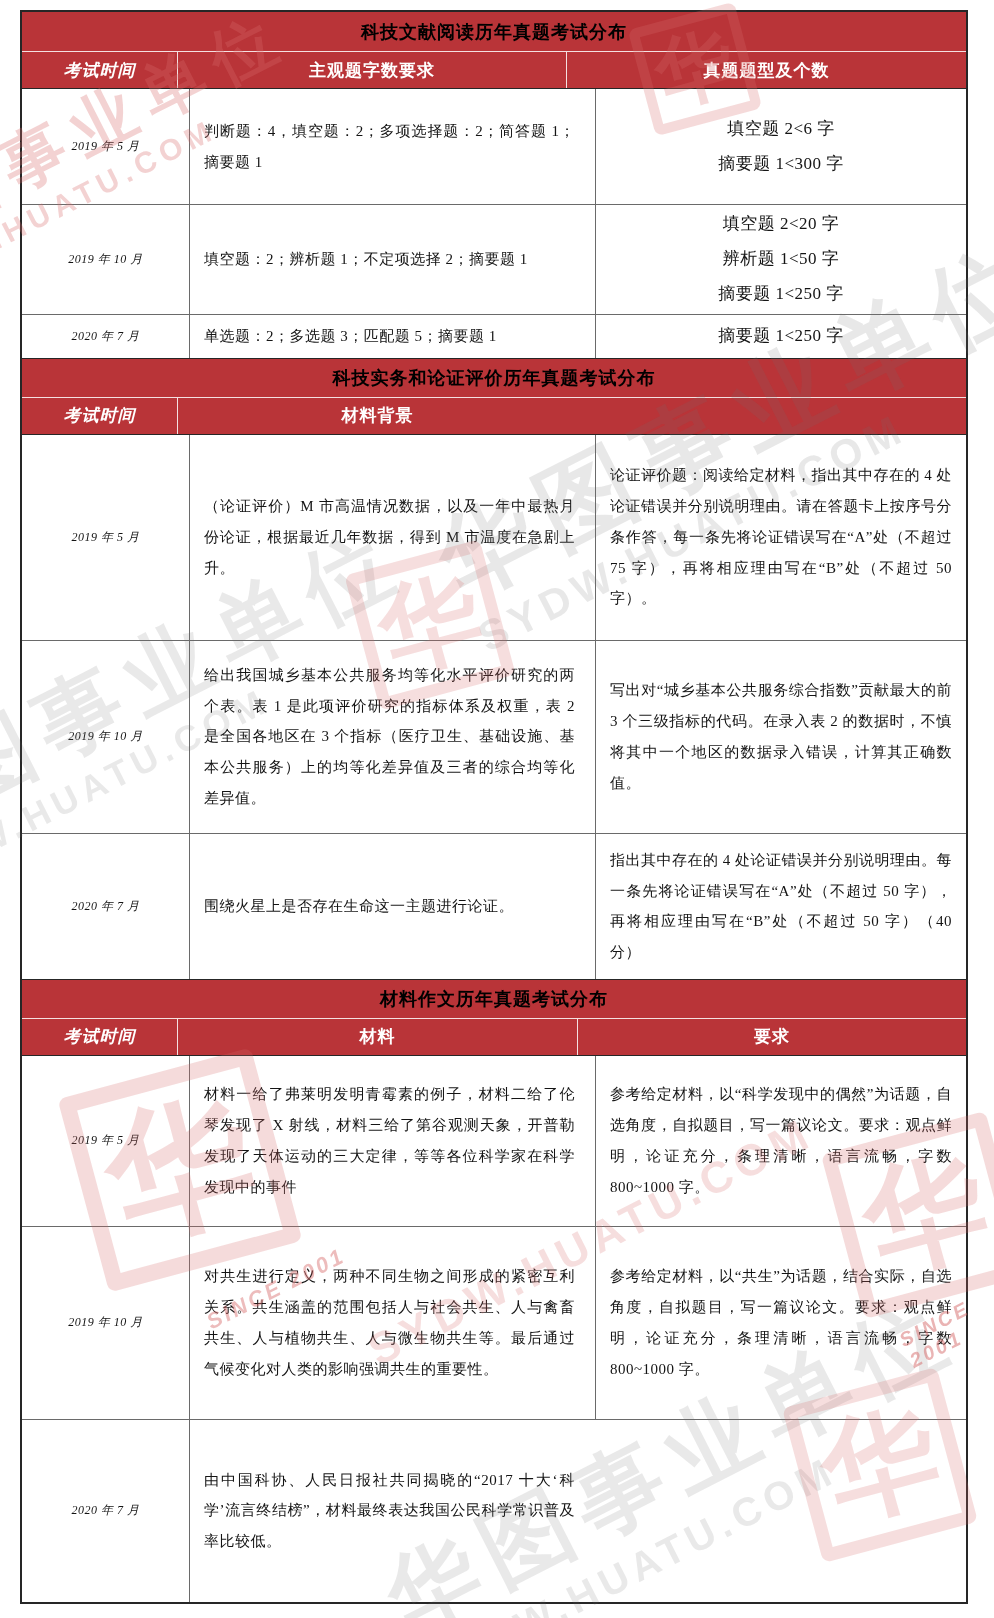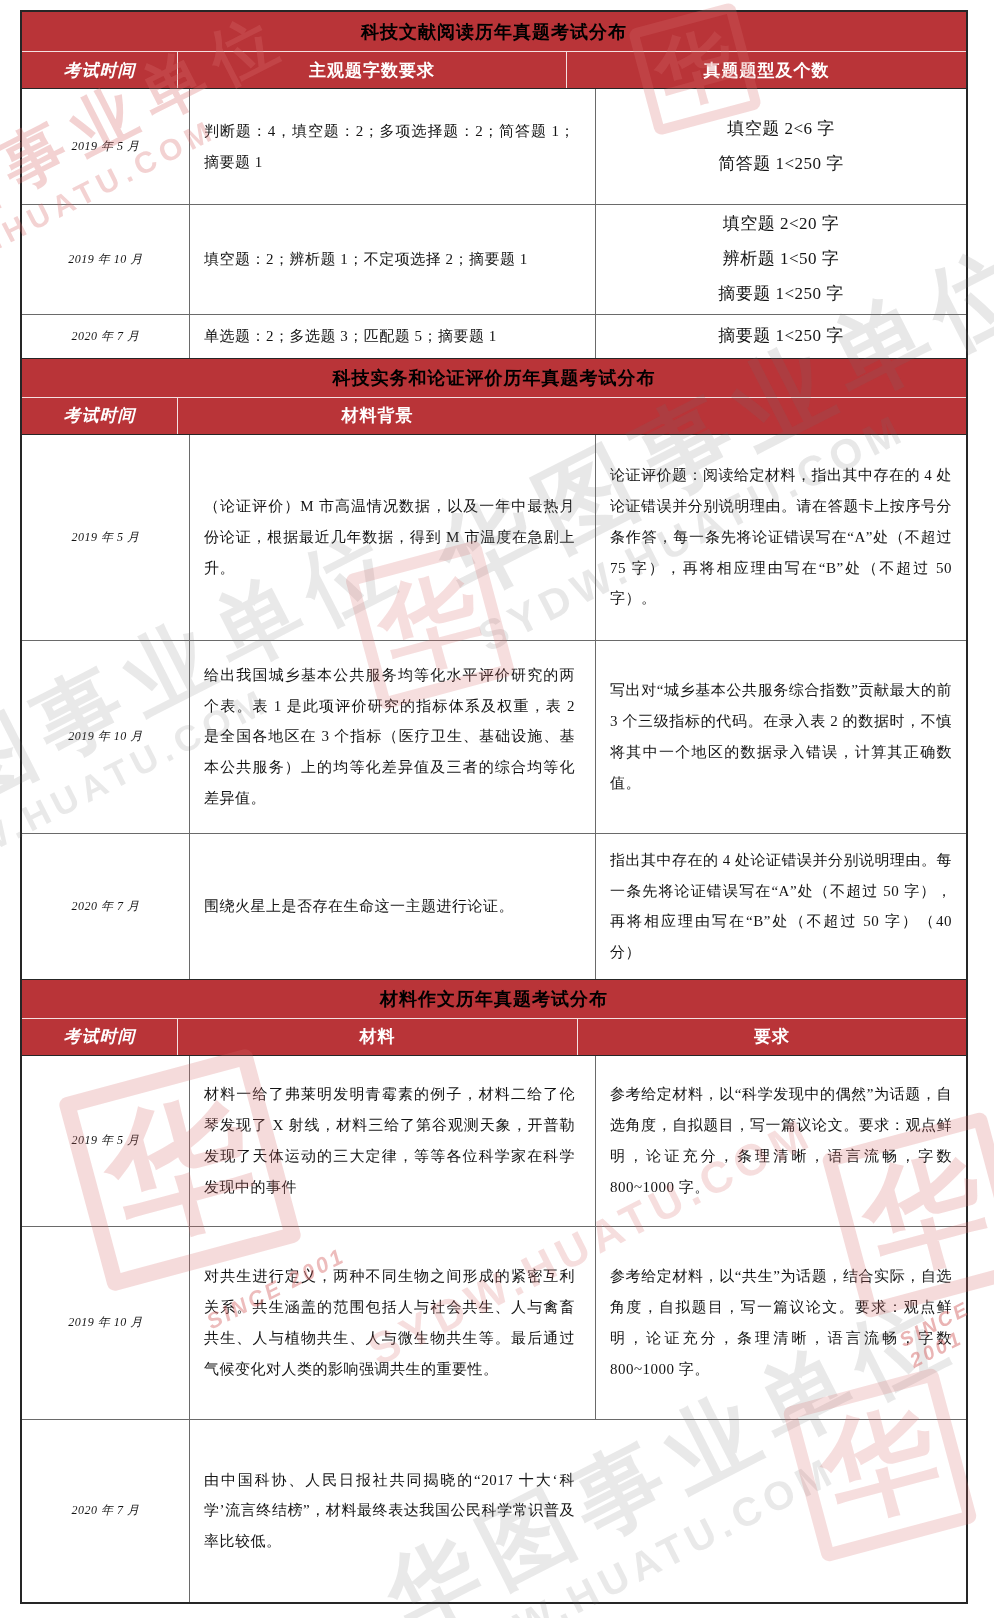--- a/index.html
+++ b/index.html
@@ -97,21 +97,21 @@
       <div class="row" style="min-height:115px">
         <div class="cell c1 center">
           <div class="datetxt">2019 年 5 月</div>
         </div>
         <div class="cell c2">
           <div class="txt">判断题：4，填空题：2；多项选择题：2；简答题 1；摘要题 1</div>
         </div>
         <div class="cell c3 center">
           <div class="lines">
             <div>填空题 2&lt;6 字</div>
-            <div>简答题 1&lt;250 字</div>
+            <div>摘要题 1&lt;300 字</div>
           </div>
         </div>
       </div>
 
       <div class="row" style="min-height:110px">
         <div class="cell c1 center">
           <div class="datetxt">2019 年 10 月</div>
         </div>
         <div class="cell c2">
           <div class="txt">填空题：2；辨析题 1；不定项选择 2；摘要题 1</div>

